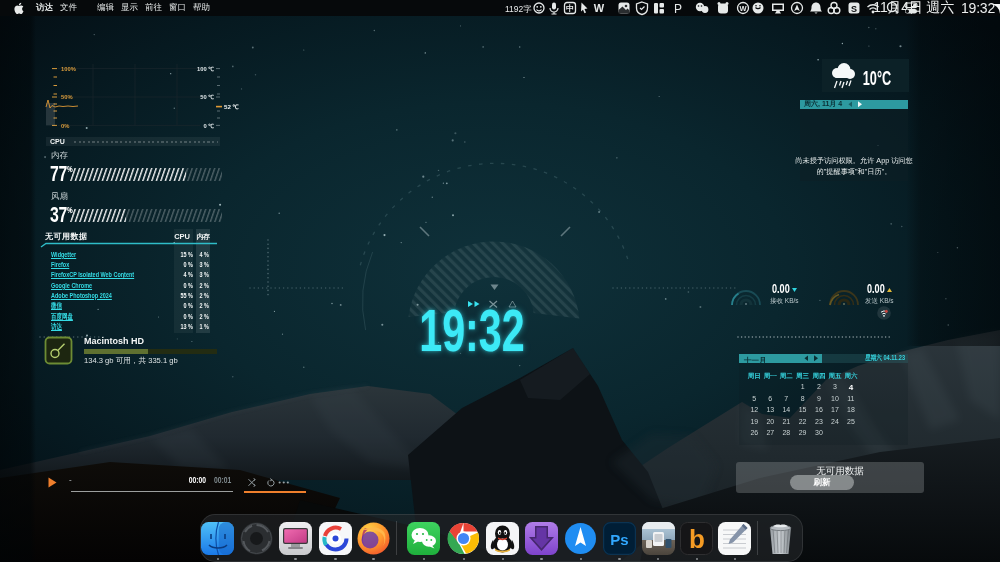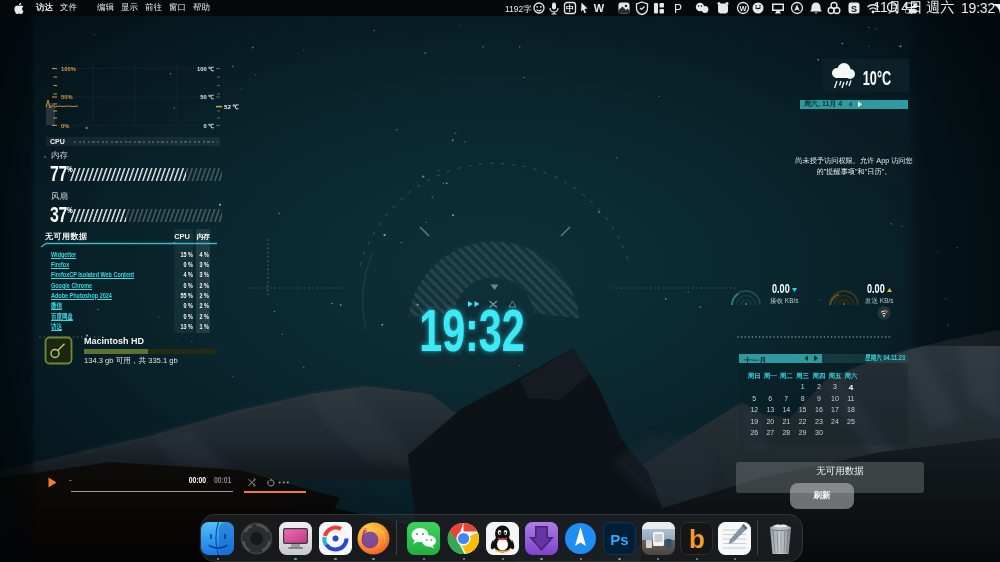--- a/index.html
+++ b/index.html
@@ -665,21 +665,21 @@
       <div class="abs" style="left:840.9px;top:417.5px;width:20px;text-align:center;color:#c9d2d3;font-size:7px;font-weight:normal;">25</div>
       <div class="abs" style="left:744.3px;top:429px;width:20px;text-align:center;color:#c9d2d3;font-size:7px;font-weight:normal;">26</div>
       <div class="abs" style="left:760.3px;top:429px;width:20px;text-align:center;color:#c9d2d3;font-size:7px;font-weight:normal;">27</div>
       <div class="abs" style="left:776.3px;top:429px;width:20px;text-align:center;color:#c9d2d3;font-size:7px;font-weight:normal;">28</div>
       <div class="abs" style="left:792.6px;top:429px;width:20px;text-align:center;color:#c9d2d3;font-size:7px;font-weight:normal;">29</div>
       <div class="abs" style="left:808.9px;top:429px;width:20px;text-align:center;color:#c9d2d3;font-size:7px;font-weight:normal;">30</div>
     </div>
 
 <div class="abs" style="left:736px;top:462px;width:188px;height:31px;background:rgba(128,132,134,0.40);border-radius:3px;"></div>
 <div class="abs" style="left:736px;top:465px;width:208px;text-align:center;color:#f6f8f8;font-size:9.5px;">无可用数据</div>
-<div class="abs" style="left:790px;top:475px;width:64px;height:26px;background:rgba(205,209,210,0.50);border-radius:8px;display:flex;align-items:center;justify-content:center;color:#fff;font-size:8.5px;font-weight:bold;margin-top:8px;">刷新</div>
+<div class="abs" style="left:790px;top:475px;width:64px;height:15px;background:rgba(205,209,210,0.50);border-radius:8px;display:flex;align-items:center;justify-content:center;color:#fff;font-size:8.5px;font-weight:bold;">刷新</div>
 
 <svg class="abs" style="left:48px;top:477px" width="10" height="11">
       <path d="M0.5,0.5 L8.5,5.5 L0.5,10.5 Z" fill="#ef7f2c"></path>
     </svg>
 <div class="abs" style="left:69px;top:475px;color:#cfd6d8;font-size:8px;">-</div>
 <div class="abs" style="left:71px;top:491.3px;width:162px;height:1px;background:rgba(235,240,240,0.65);"></div>
 <div class="abs" style="left:182px;top:475px;width:24px;text-align:right;color:#fff;font-size:9px;font-weight:bold;white-space:nowrap;transform:scaleX(0.75);transform-origin:100% 0;">00:00</div>
 <div class="abs" style="left:214px;top:475px;color:#7f8a8e;font-size:9px;font-weight:bold;white-space:nowrap;transform:scaleX(0.75);transform-origin:0 0;">00:01</div>
 <svg class="abs" style="left:246px;top:477.5px" width="46" height="9" viewBox="0 0 52 11">
  <g stroke="#9aa4a8" stroke-width="1.2" fill="none">

